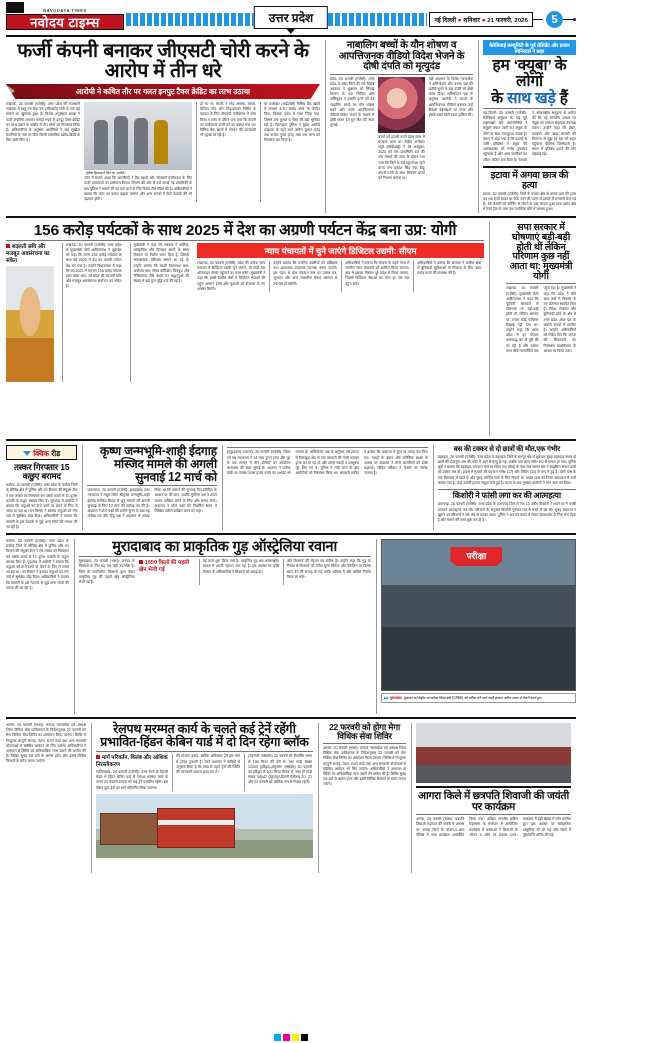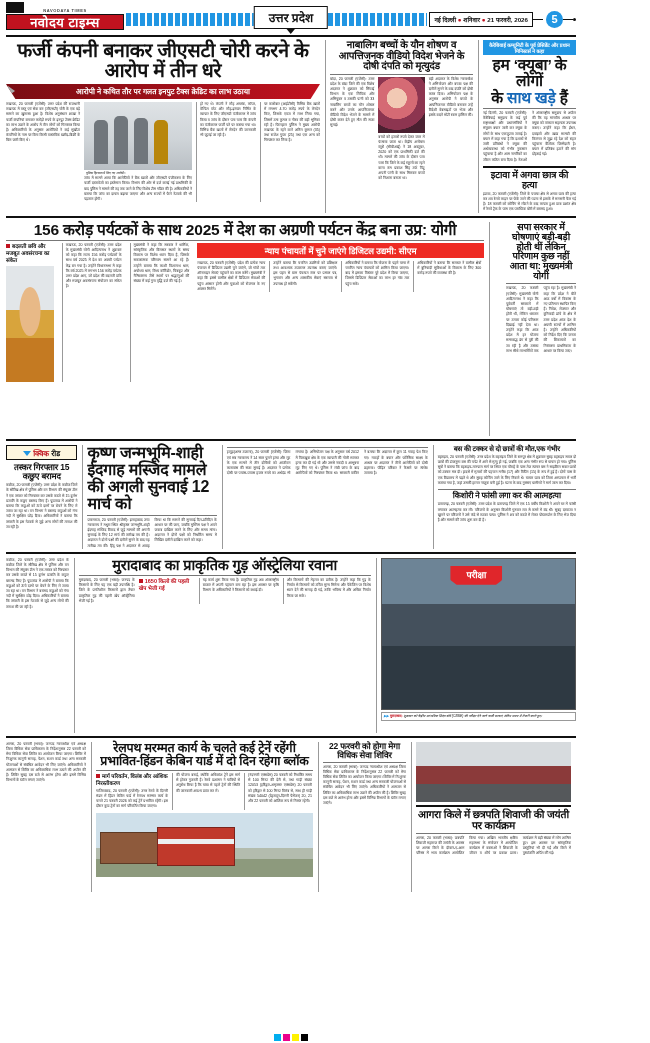--- a/index.html
+++ b/index.html
@@ -69,21 +69,21 @@
   .hl-tour { font-size:15.5px; text-align:center; }
   .red-strip { background:#ee2b24; color:#fff; font-weight:bold; font-size:8.5px; text-align:center; padding:2px 4px; }
   .bullet-red:before{content:"";display:inline-block;width:4px;height:4px;background:#c1121f;margin-right:2px;}
   .kicker-sm{font-size:5.5px;font-weight:bold;line-height:1.25;}
 
   .quick-box { border:1px solid #111; background:#fdf6df; padding:1.5px 3px; text-align:center; font-size:7.5px; font-weight:bold; }
   .quick-box .q1{color:#c1121f;}
   .q-arrow{display:inline-block;width:0;height:0;border-left:4px solid transparent;border-right:4px solid transparent;border-top:5px solid #2196e3;vertical-align:middle;margin-right:2px;}
 
   .hl-14 { font-size:13.5px; text-align:center; }
-  .hl-krishna { font-size:16px; text-align:left; }
+  .hl-krishna { font-size:12px; text-align:right; }
   .hl-gud { font-size:14.5px; text-align:center; }
   .hl-rail { font-size:12.5px; text-align:center; }
   .hl-r-sm { font-size:8.5px; text-align:center; }
   .hl-r-md { font-size:9.5px; text-align:center; }
   .hl-agra { font-size:10.5px; text-align:center; }
 
   .exam-tag { position:absolute; left:50%; transform:translateX(-50%); top:8px; background:#e0262b; color:#fff;
      font-size:9px; font-weight:bold; padding:2px 16px 4px; border-radius:0 0 6px 6px; z-index:3;
      clip-path: polygon(0 0,100% 0,100% 75%,88% 100%,12% 100%,0 75%); }
   .caption-row{ font-size:3.4px; border:.5px solid #999; padding:1.5px 2px; line-height:1.35; font-style:italic;}

